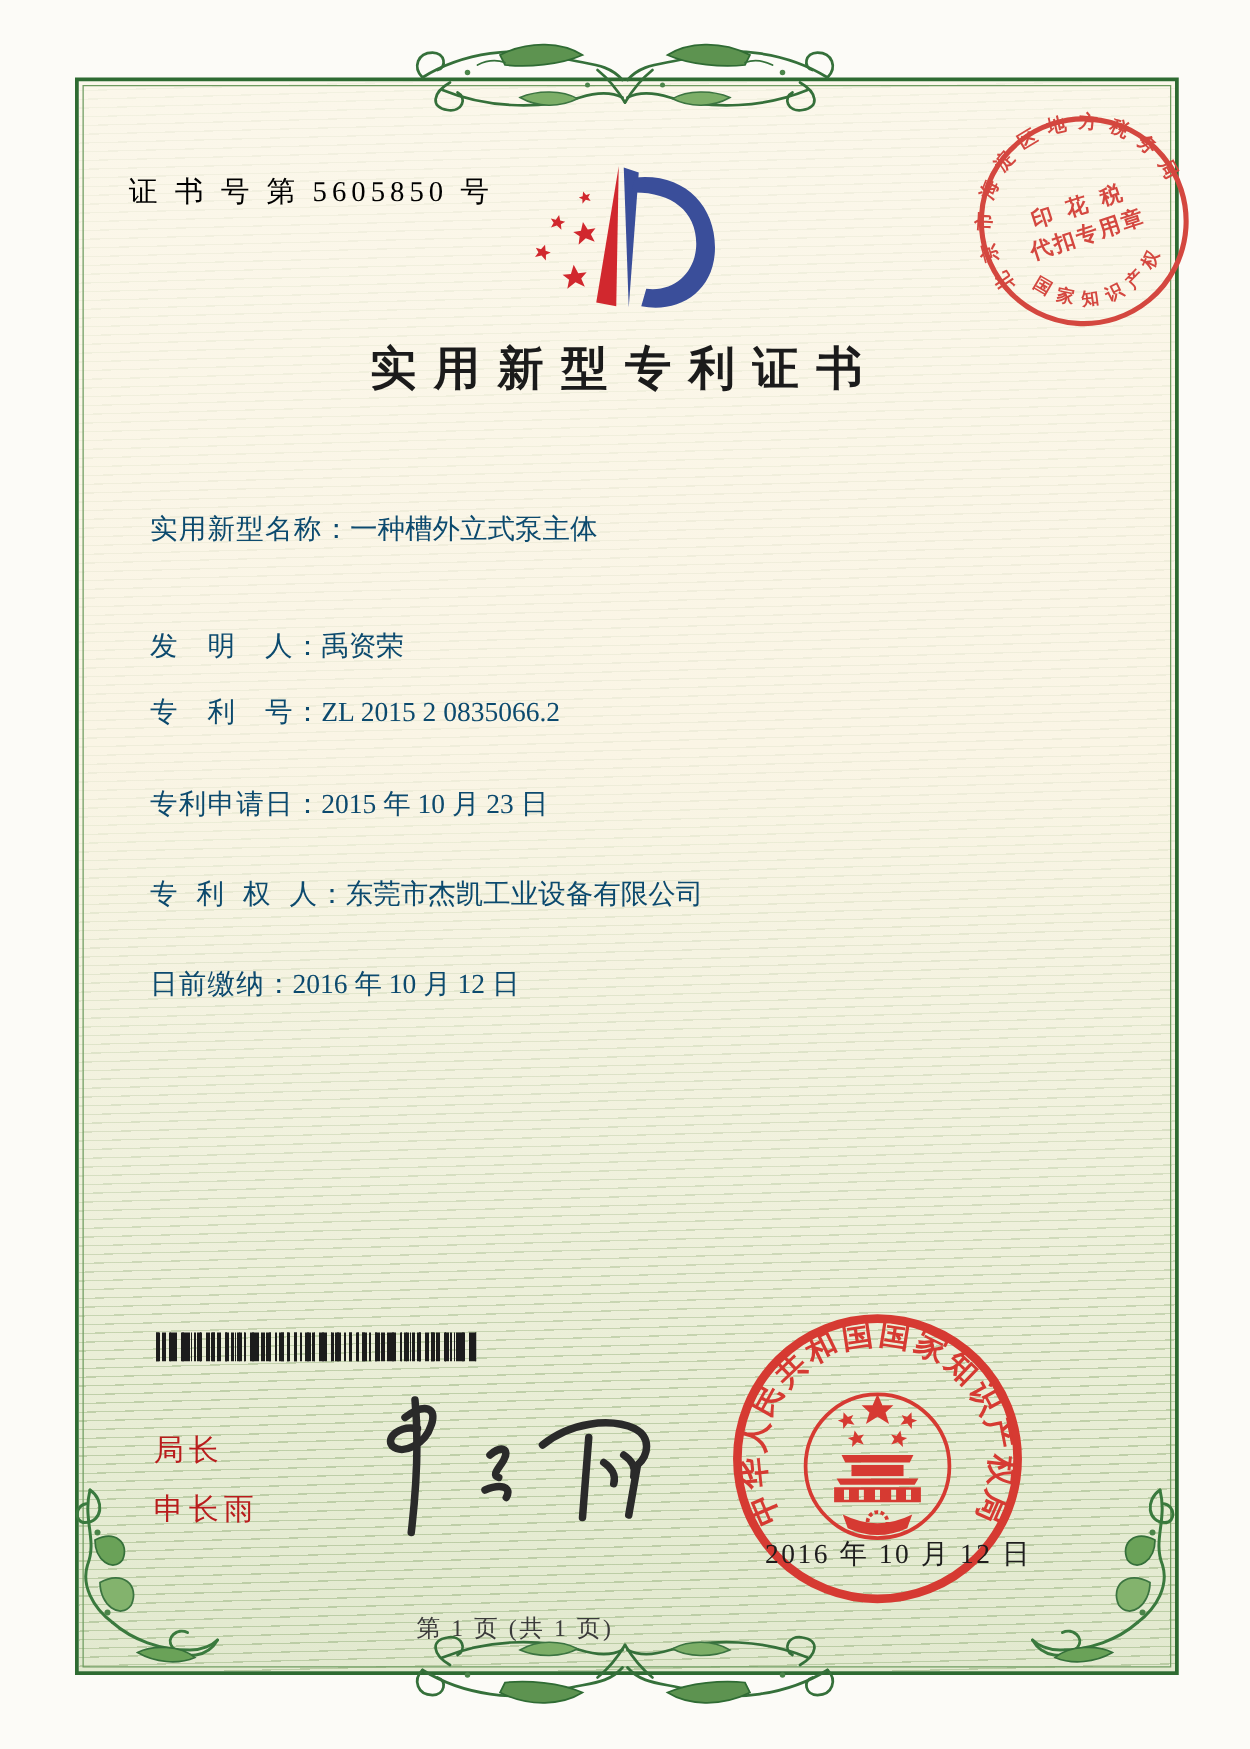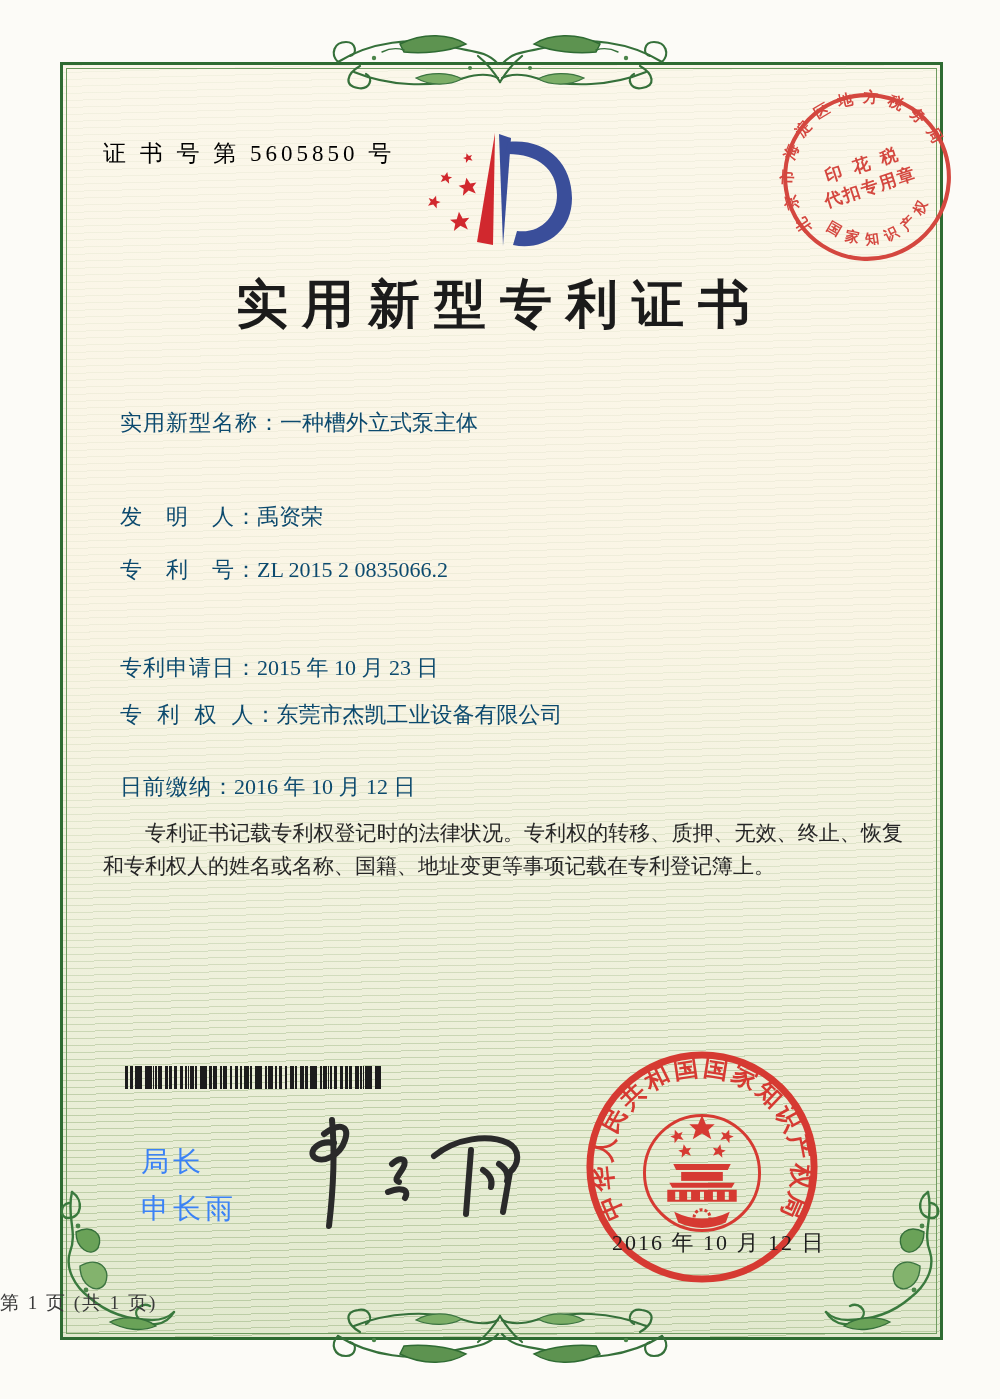--- a/index.html
+++ b/index.html
@@ -21,44 +21,44 @@
     position:absolute;inset:0;
     background:repeating-linear-gradient(178.5deg,rgba(124,158,96,0.38) 0 1px,rgba(124,158,96,0) 1px 7px);
     -webkit-mask-image:linear-gradient(180deg,rgba(0,0,0,0.18) 0%,rgba(0,0,0,0.22) 45%,rgba(0,0,0,0.55) 68%,#000 82%,#000 100%);
     mask-image:linear-gradient(180deg,rgba(0,0,0,0.18) 0%,rgba(0,0,0,0.22) 45%,rgba(0,0,0,0.55) 68%,#000 82%,#000 100%);
     pointer-events:none;
   }
   .cert-no{position:absolute;left:103px;top:138px;font-size:23px;letter-spacing:4px;color:#000000;}
   .logo{position:absolute;left:400px;top:118px;width:200px;height:150px;}
   .title{
     position:absolute;left:0;top:270px;width:1000px;text-align:center;
-    font-size:52px;font-weight:bold;letter-spacing:14px;color:#1b1b1b;
+    font-size:37px;font-weight:bold;letter-spacing:14px;color:#1b1b1b;
   }
   .fields{position:absolute;left:120px;top:0;width:760px;}
   .field{position:absolute;left:0;font-size:22px;color:#0c4a6e;white-space:nowrap;}
   .field .lab{letter-spacing:1px;}
-  .f0{top:408px;} .f1{top:483px;margin-top:19px;} .f2{top:555px;} .f3{top:653px;} .f4{top:700px;font-family:Liberation Mono, monospace;} .f5{top:772px;}
+  .f0{top:408px;} .f1{top:483px;margin-top:19px;} .f2{top:555px;} .f3{top:628px;} .f4{top:700px;font-family:Liberation Mono, monospace;} .f5{top:772px;}
   .paras{
     position:absolute;left:103px;top:817px;width:800px;
     font-size:21px;line-height:33px;text-align:justify;color:#262626;
   }
   .paras p{margin:0;text-indent:2em;}
   .barcode{
     position:absolute;left:125px;top:1066px;width:256px;height:23px;
     background:
       repeating-linear-gradient(90deg,#1c1c1c 0 2px,transparent 2px 5px),
       repeating-linear-gradient(90deg,#1c1c1c 0 1px,transparent 1px 7px),
       repeating-linear-gradient(90deg,#1c1c1c 0 3px,transparent 3px 11px);
   }
-  .signer{position:absolute;left:141px;top:1138px;font-size:28px;line-height:47px;color:#3b82f6;letter-spacing:4px;}
+  .signer{position:absolute;left:123px;top:1138px;font-size:24px;line-height:47px;color:#b91c1c;letter-spacing:4px;}
   .signature{position:absolute;left:272px;top:1112px;width:250px;height:125px;}
   .seal{position:absolute;left:578px;top:1043px;width:248px;height:248px;}
   .seal-date{position:absolute;left:612px;top:1228px;font-size:22px;letter-spacing:2px;color:#1d1d1d;z-index:5;}
   .stamp{position:absolute;left:776px;top:86px;width:182px;height:182px;transform:rotate(-18deg);}
-  .footer{position:absolute;left:0;top:1290px;width:824px;text-align:left;font-size:19px;color:#3a3a3a;letter-spacing:2px;}
+  .footer{position:absolute;left:0;top:1290px;width:824px;text-align:center;font-size:19px;color:#3a3a3a;letter-spacing:2px;}
   .ornament{position:absolute;pointer-events:none;}
   .orn-top{left:330px;top:24px;width:340px;height:74px;}
   .orn-bottom{left:330px;top:1300px;width:340px;height:74px;transform:scaleY(-1);}
   .orn-bl{left:58px;top:1190px;width:120px;height:150px;}
   .orn-br{left:822px;top:1190px;width:120px;height:150px;transform:scaleX(-1);}
 </style>
 </head>
 <body>
 
 <div class="frame">
@@ -172,21 +172,20 @@
 <div class="fields">
   <div class="field f0"><span class="lab">实用新型名称</span>：<span>一种槽外立式泵主体</span></div>
   <div class="field f1"><span class="lab">发　明　人</span>：<span>禹资荣</span></div>
   <div class="field f2"><span class="lab">专　利　号</span>：<span>ZL 2015 2 0835066.2</span></div>
   <div class="field f3"><span class="lab">专利申请日</span>：<span>2015 年 10 月 23 日</span></div>
   <div class="field f4"><span class="lab">专 利 权 人</span>：<span>东莞市杰凯工业设备有限公司</span></div>
   <div class="field f5"><span class="lab">日前缴纳</span>：<span>2016 年 10 月 12 日</span></div>
 </div>
 
 <div class="paras">
-  <p>专利证书记载专利权登记时的法律状况。专利权的转移、质押、无效、终止、恢复和专利权人的姓名或名称、国籍、地址变更等事项记载在专利登记簿上。</p>
 </div>
 
 <div class="barcode"></div>
 
 <div class="signer">
   <div>局长</div>
   <div>申长雨</div>
 </div>
 
 <svg class="signature" viewBox="0 0 250 125">

